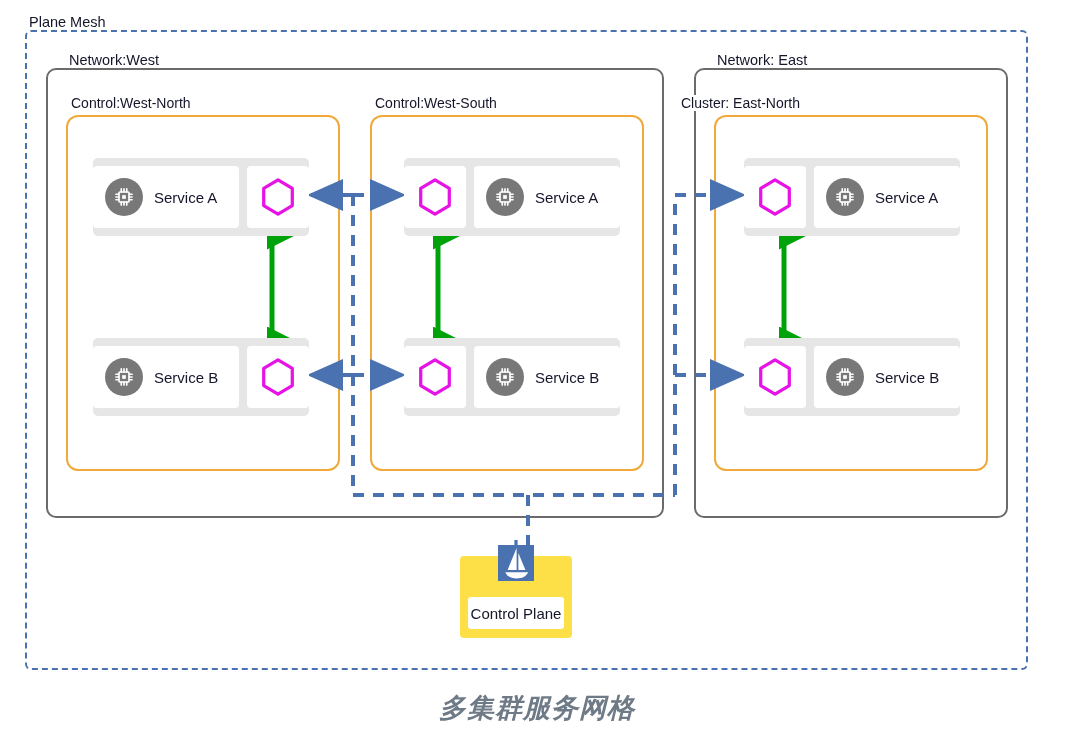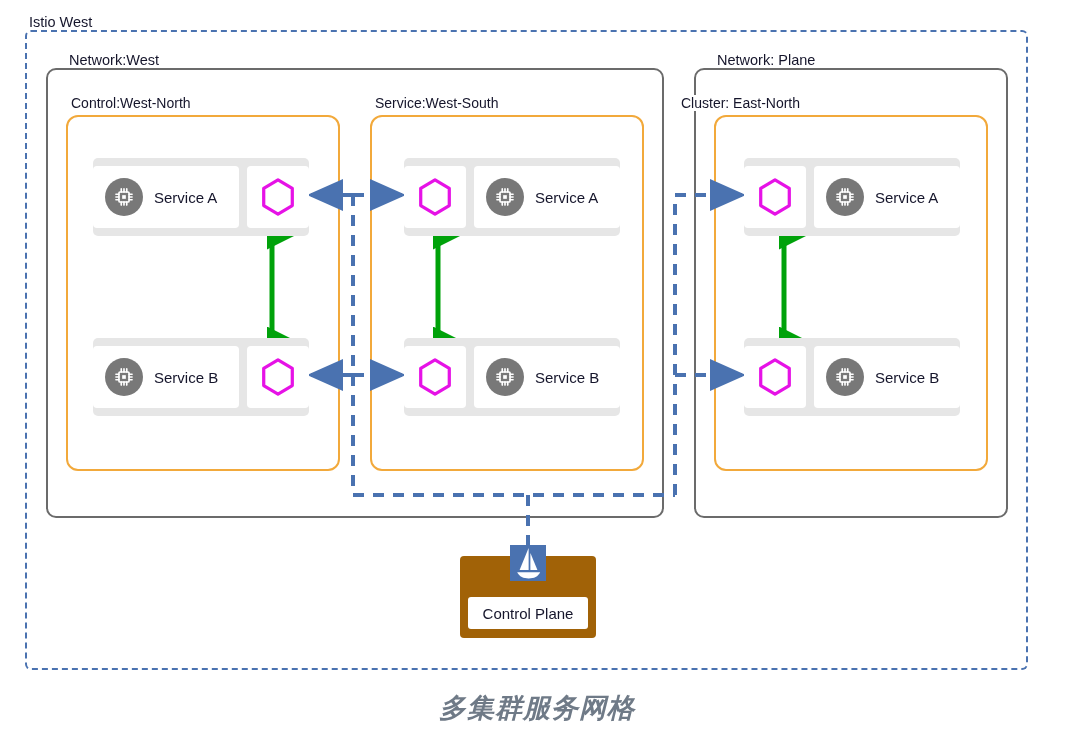--- a/index.html
+++ b/index.html
@@ -139,22 +139,22 @@
   #svc-wn-a { left: 93px; top: 158px; width: 216px; height: 78px; }
   #svc-wn-b { left: 93px; top: 338px; width: 216px; height: 78px; }
   #svc-ws-a { left: 404px; top: 158px; width: 216px; height: 78px; }
   #svc-ws-b { left: 404px; top: 338px; width: 216px; height: 78px; }
   #svc-en-a { left: 744px; top: 158px; width: 216px; height: 78px; }
   #svc-en-b { left: 744px; top: 338px; width: 216px; height: 78px; }
 
   
   #control-plane {
     left: 460px; top: 556px;
-    width: 136px; height: 82px;
-    background: #a16207;
+    width: 112px; height: 82px;
+    background: #fde047;
     border-radius: 4px;
     z-index: 20;
   }
   #control-plane-logo {
     position: absolute;
     left: 50%; transform: translateX(-50%);
     top: -16px;
     width: 38px; height: 42px;
   }
   #control-plane-card {
@@ -193,33 +193,33 @@
     pointer-events: none;
     z-index: 5;
   }
 </style>
 </head>
 <body>
 
 <div id="canvas">
 
   <div class="abs" id="mesh-boundary"></div>
-  <div class="abs" id="mesh-label">Istio West</div>
+  <div class="abs" id="mesh-label">Plane Mesh</div>
 
   <div class="abs network-box" id="network-west"></div>
   <div class="abs network-label" id="network-west-label">Network:West</div>
 
   <div class="abs network-box" id="network-east"></div>
-  <div class="abs network-label" id="network-east-label">Network: Plane</div>
+  <div class="abs network-label" id="network-east-label">Network: East</div>
 
   <div class="abs cluster-box" id="cluster-west-north"></div>
   <div class="abs cluster-label" id="cluster-west-north-label">Control:West-North</div>
 
   <div class="abs cluster-box" id="cluster-west-south"></div>
-  <div class="abs cluster-label" id="cluster-west-south-label">Service:West-South</div>
+  <div class="abs cluster-label" id="cluster-west-south-label">Control:West-South</div>
 
   <div class="abs cluster-box" id="cluster-east-north"></div>
   <div class="abs cluster-label" id="cluster-east-north-label">Cluster: East-North</div>
 
   <svg id="connectors" viewBox="0 0 1074 749">
     <defs>
       <marker id="green-arrow-up" markerWidth="7" markerHeight="7" refX="3.5" refY="6" orient="auto">
         <path d="M3.5 0 L7 7 L0 7 Z" fill="#00a20a"></path>
       </marker>
       <marker id="green-arrow-down" markerWidth="7" markerHeight="7" refX="3.5" refY="6" orient="auto">

